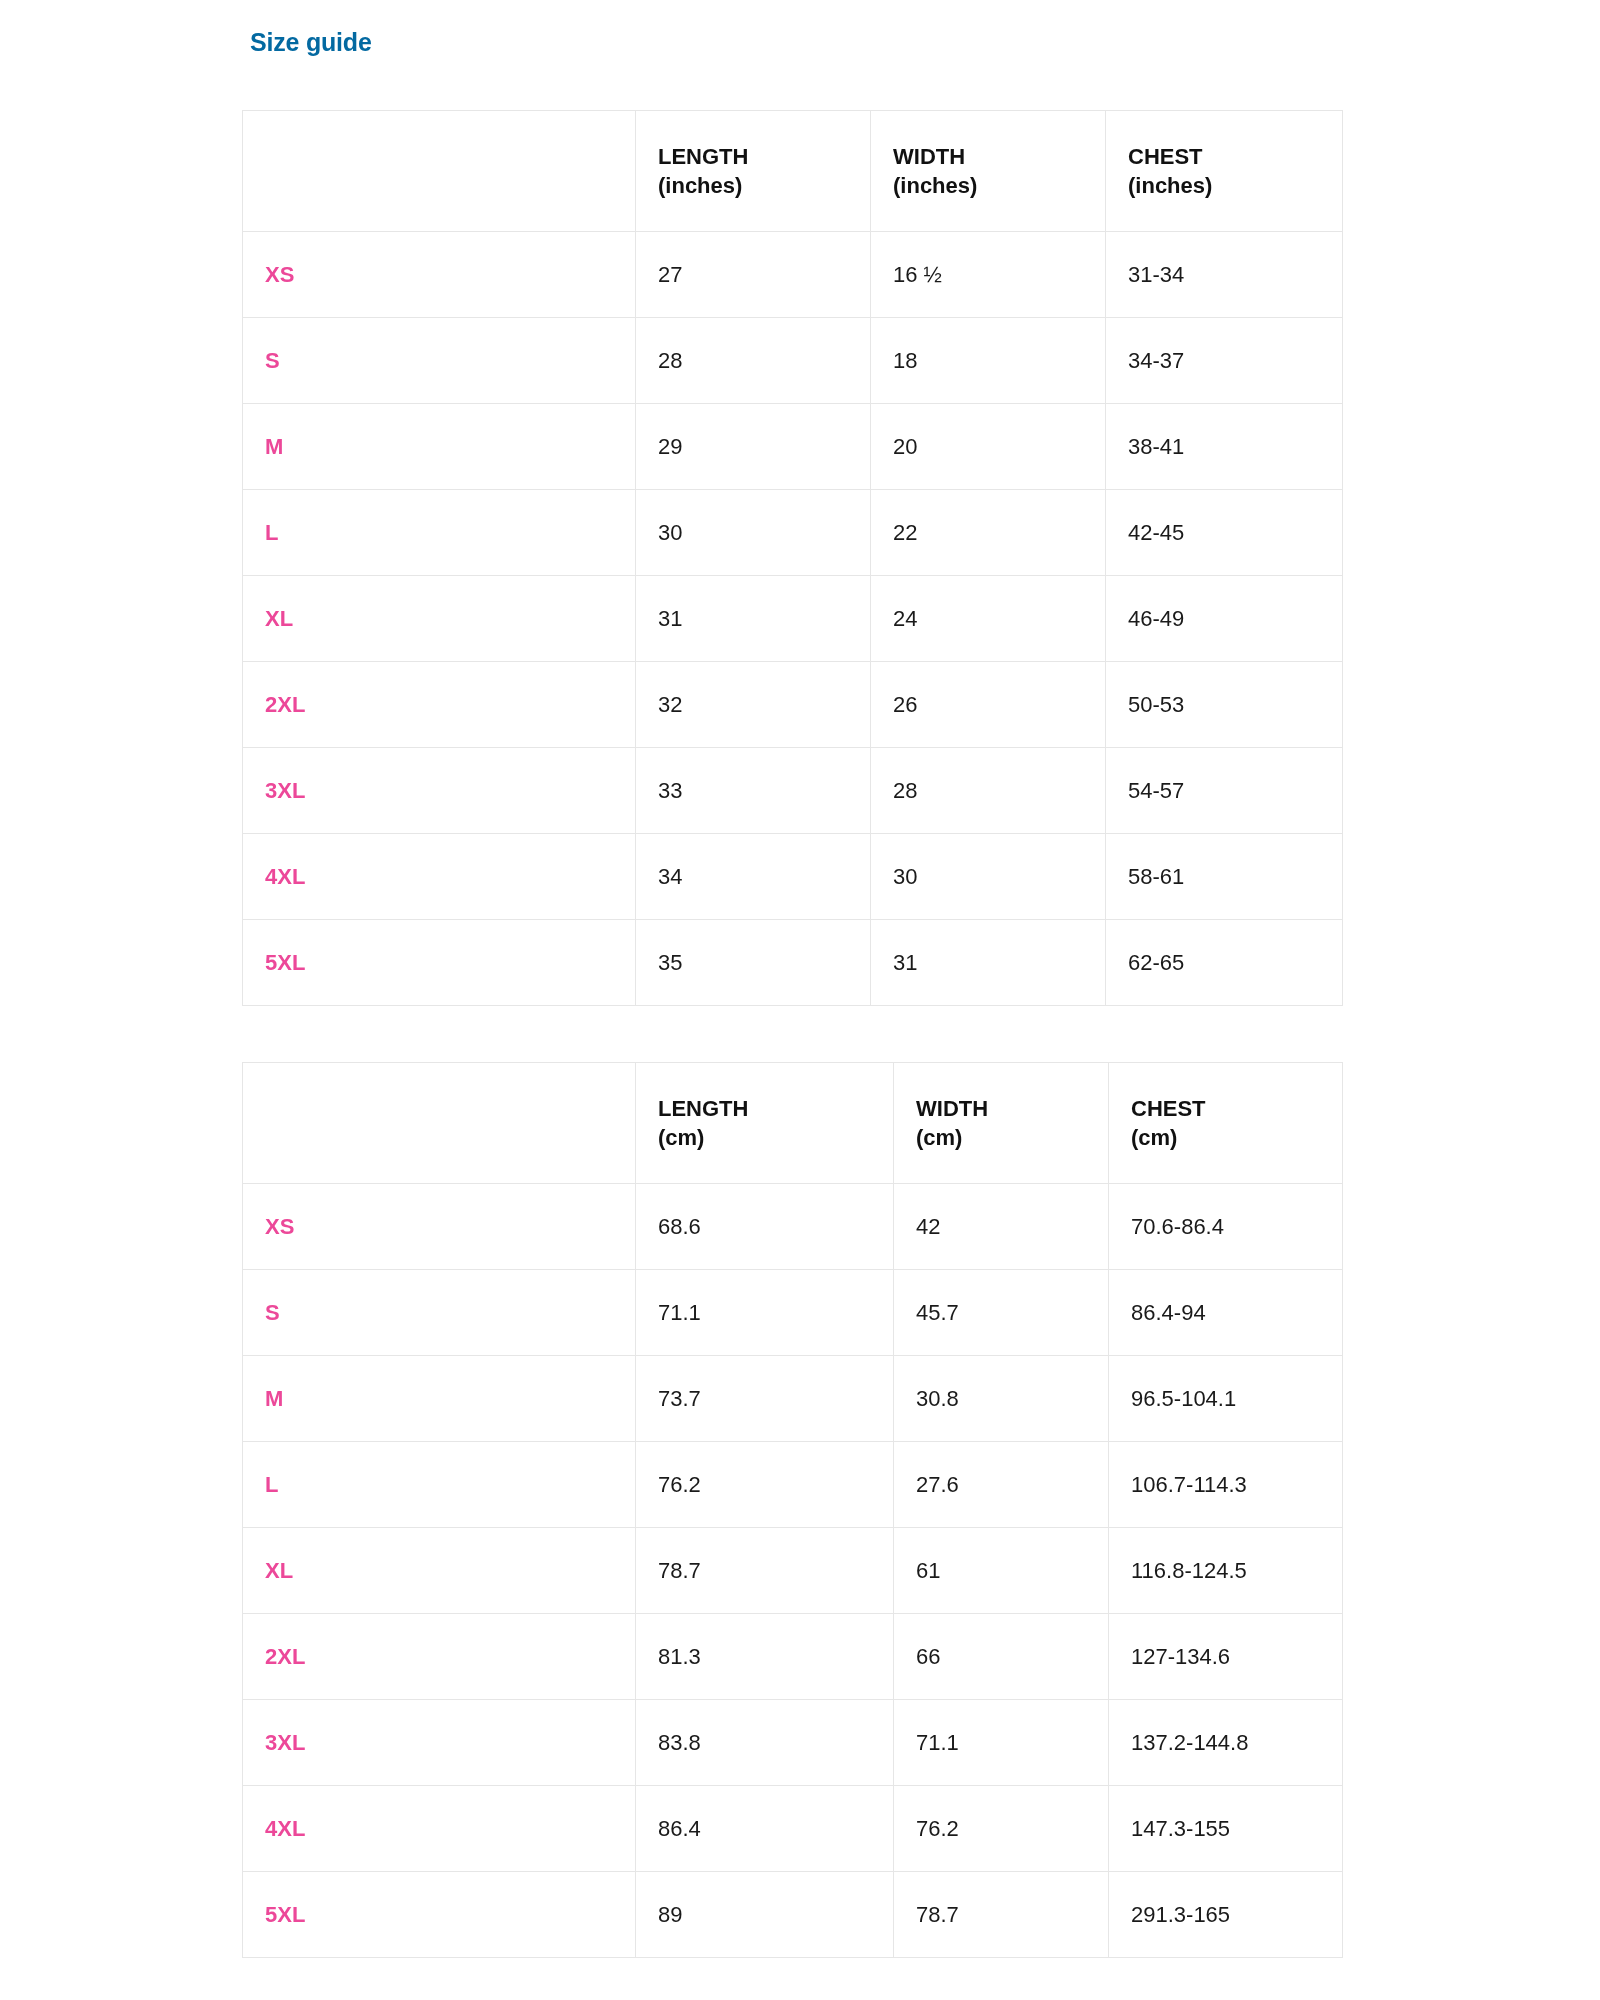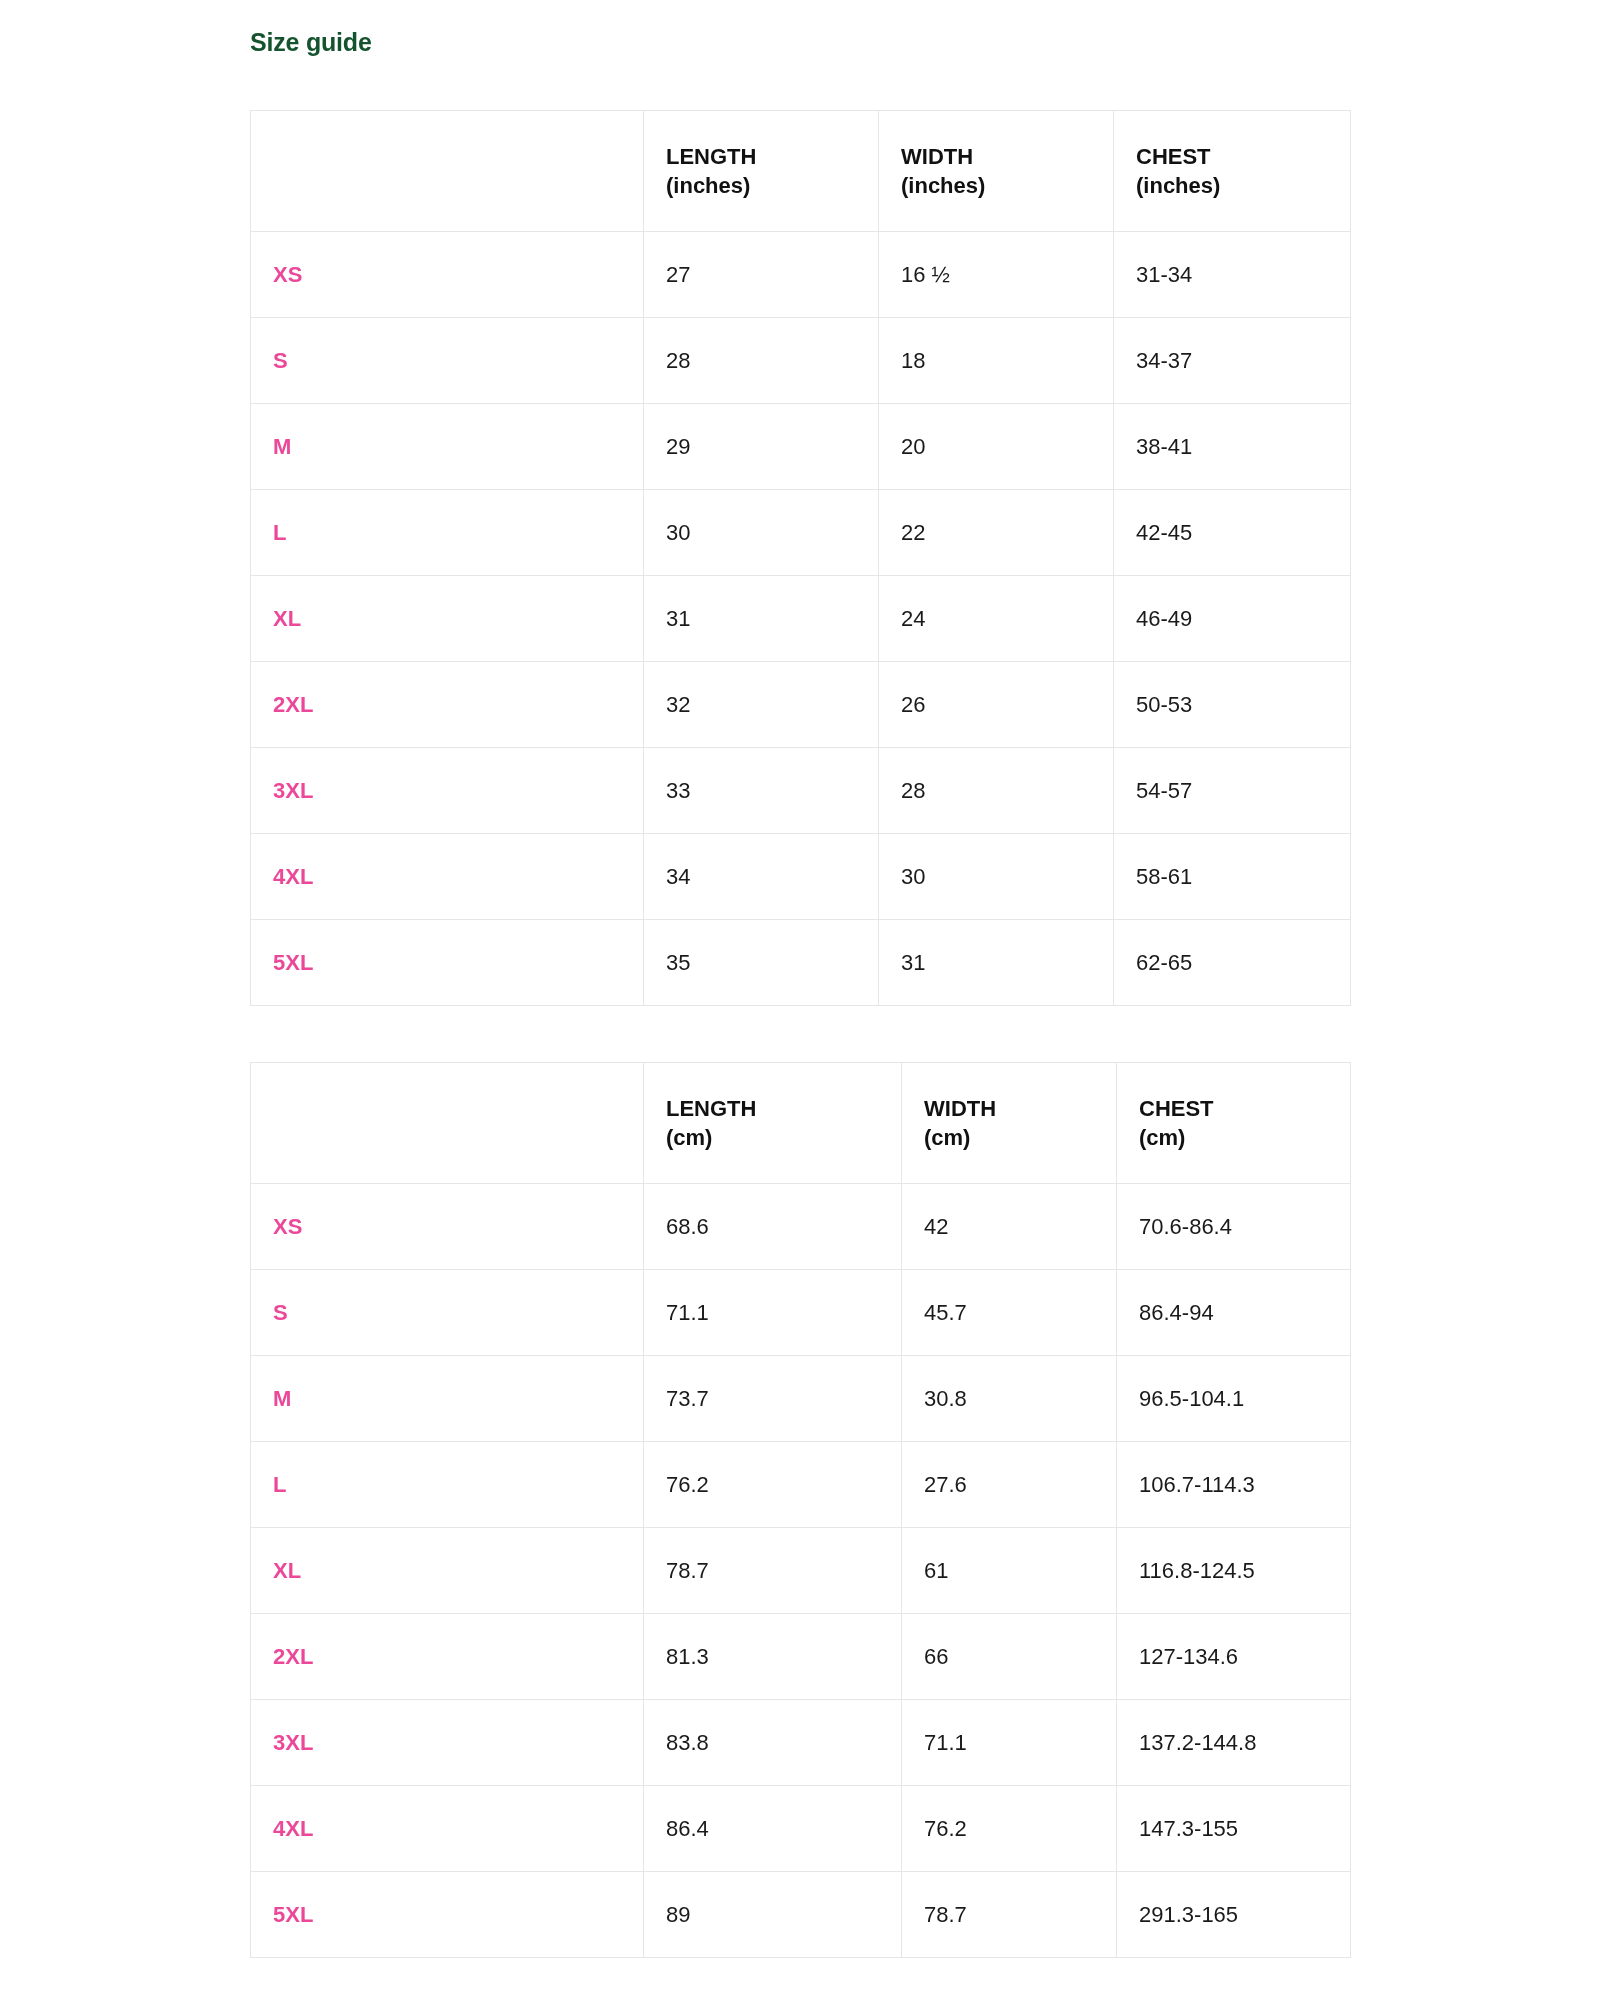--- a/index.html
+++ b/index.html
@@ -22,25 +22,25 @@
     padding: 0;
     overflow: hidden;
   }
   .guide-title {
     position: absolute;
     left: 250px;
     top: 28px;
     font-size: 25px;
     font-weight: 700;
     letter-spacing: -0.2px;
-    color: #14532d;
+    color: #0369a1;
   }
   .size-table {
     position: absolute;
-    left: 250px;
+    left: 242px;
     width: 1100px;
     border-collapse: collapse;
     table-layout: fixed;
     background: #ffffff;
     border-radius: 18px;
   }
   #table-inches { top: 110px; }
   #table-cm { top: 1062px; }
 
   .size-table th,

